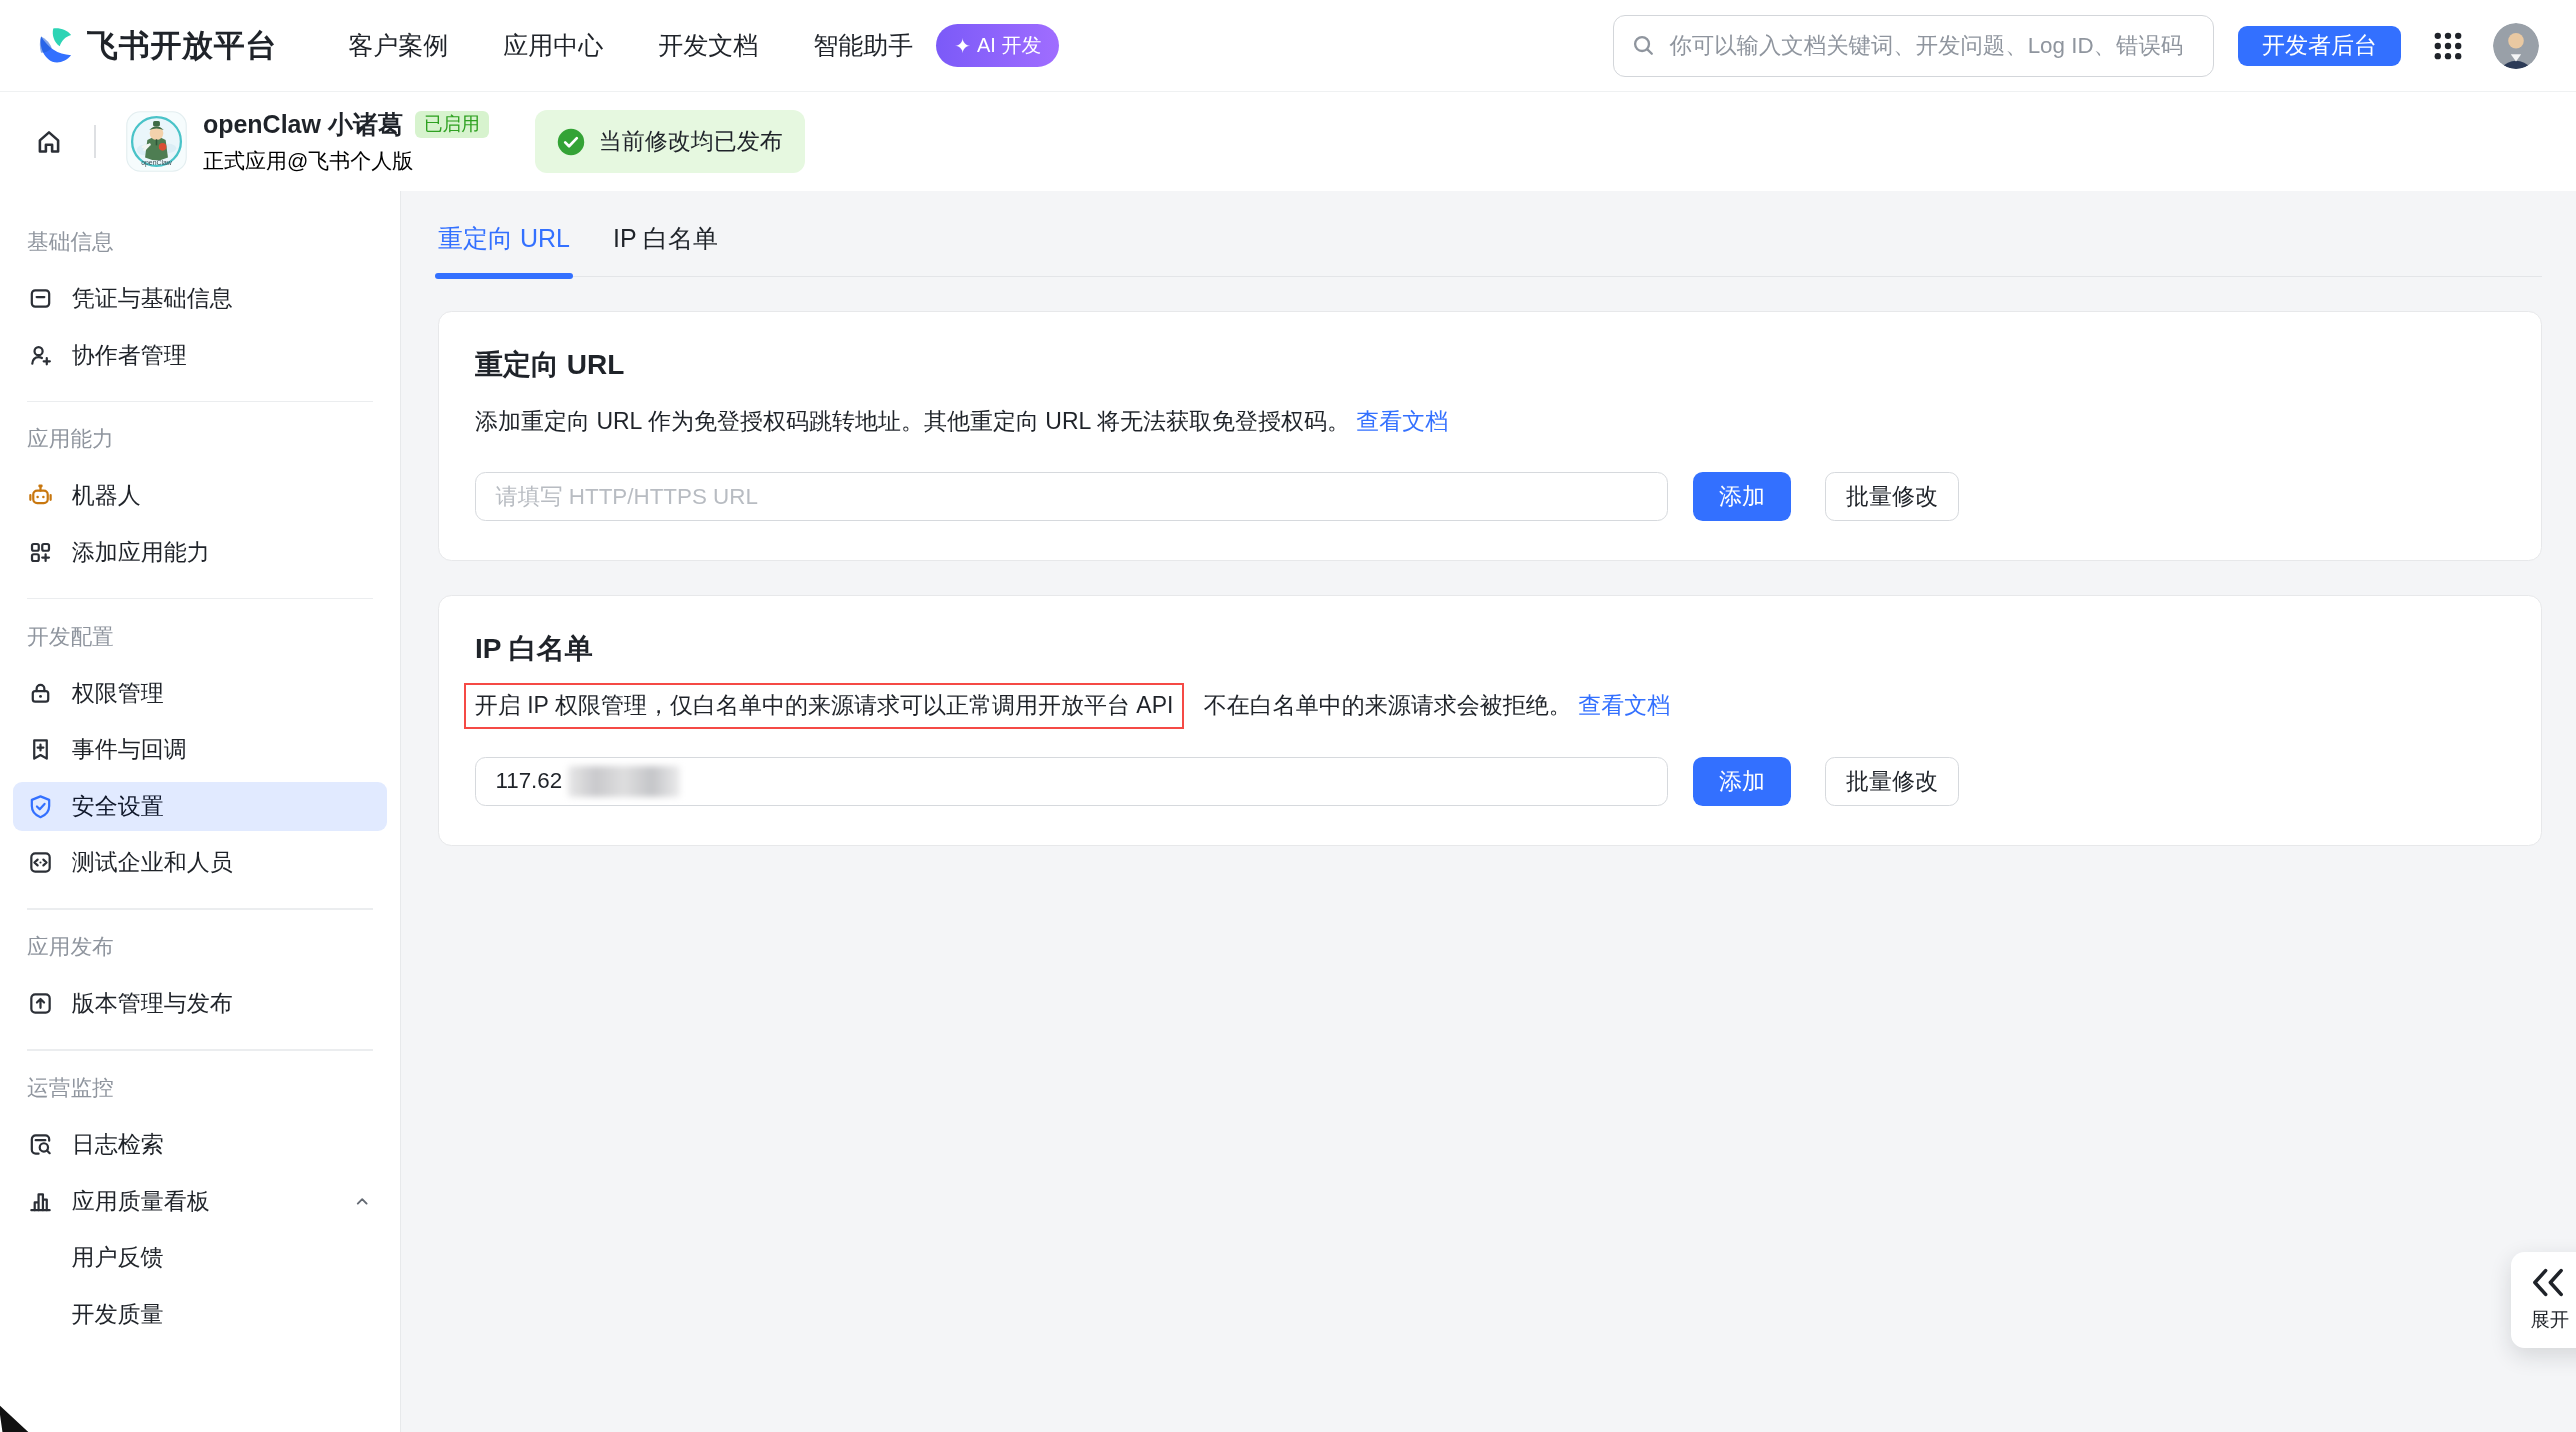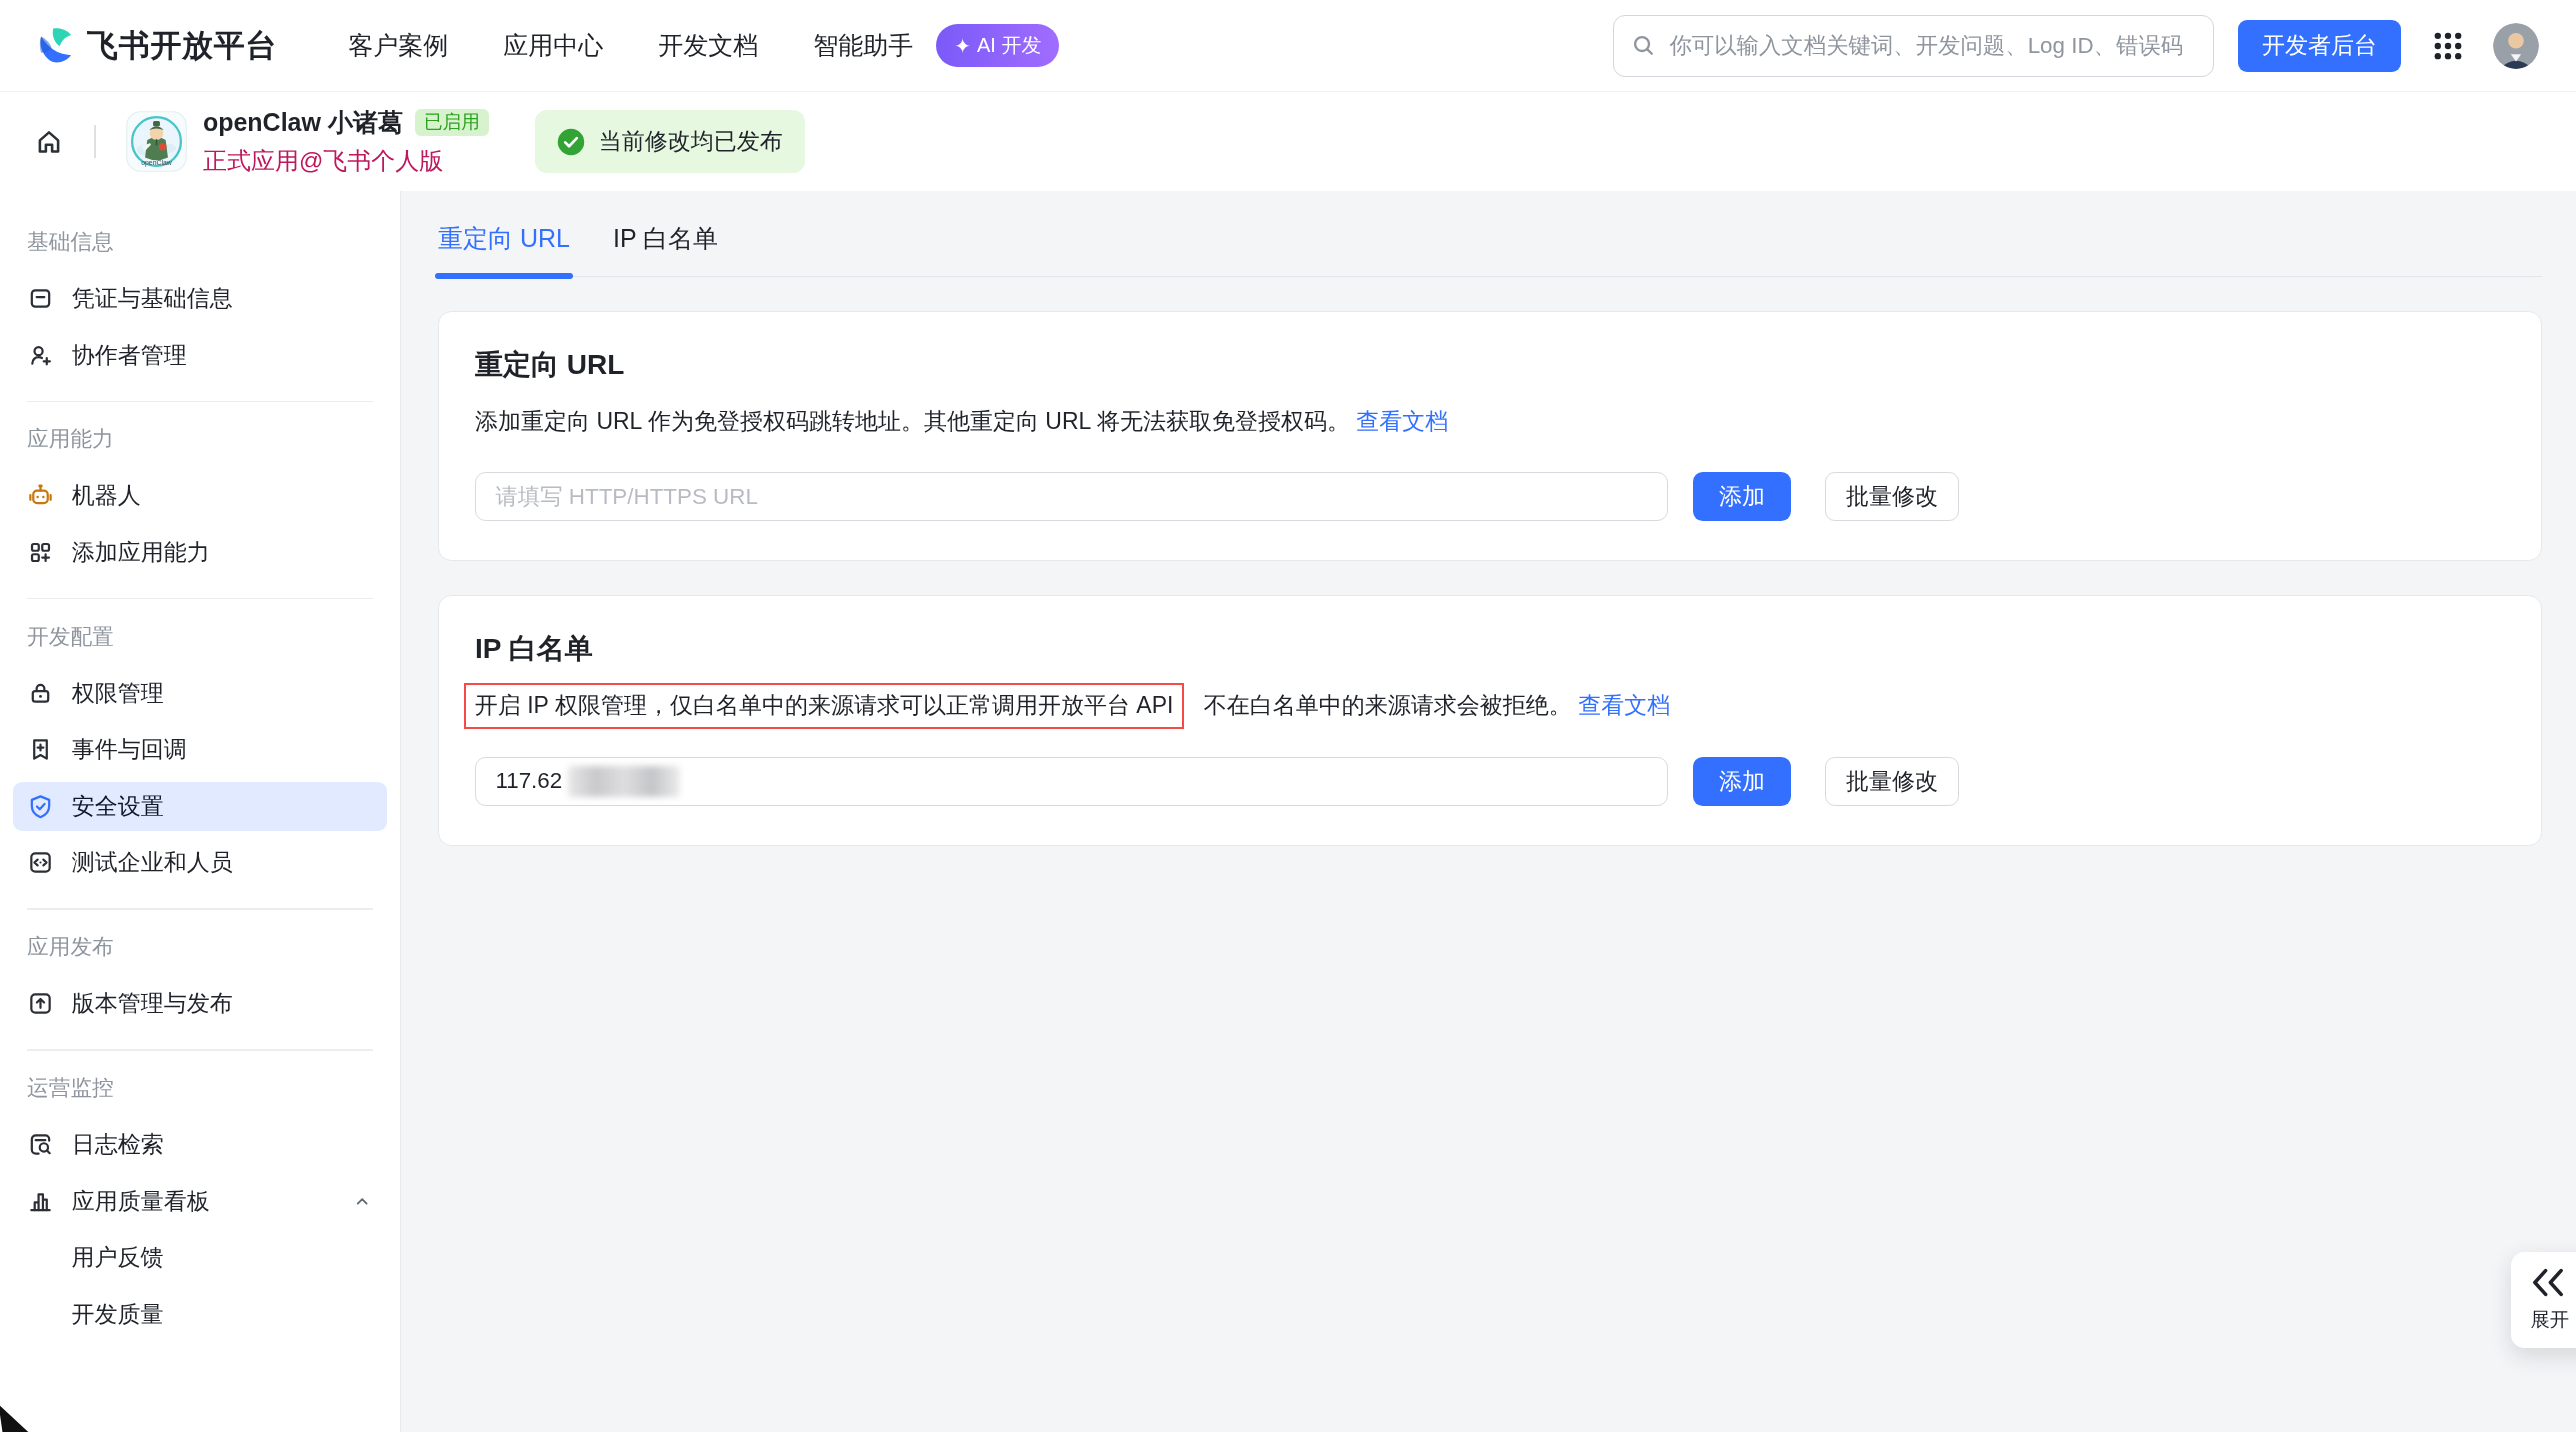--- a/index.html
+++ b/index.html
@@ -17,38 +17,38 @@
   .nav-ai { display:flex; align-items:center; gap:23px; }
   .ai-badge { display:flex; align-items:center; gap:6px; height:43px; padding:0 18px;
     border-radius:746px; background:linear-gradient(90deg,#7b5af8,#a06dff);
     color:#fff; font-size:20px; }
   .spacer { flex:1; }
   .search-box { width:601px; height:62px; border:1.5px solid #d3d6da; border-radius:12px;
     display:flex; align-items:center; gap:12px; padding:0 16.4px; background:#fff; }
   .search-box input { border:none; outline:none; flex:1; font-size:22.4px; color:#1f2329;
     font-family:inherit; background:transparent; }
   .search-box input::placeholder { color:#8f959e; }
-  .console-btn { margin-left:24px; height:52px; padding:0 24px; border:none; cursor:pointer;
+  .console-btn { margin-left:24px; height:40px; padding:0 24px; border:none; cursor:pointer;
     background:#3370ff; color:#fff; font-size:23px; border-radius:9px; font-family:inherit;
     display:flex; align-items:center; }
   .grid-btn { margin-left:30px; cursor:pointer; display:flex; }
   .user-avatar { margin-left:28px; width:46px; height:46px; border-radius:50%;
     overflow:hidden; cursor:pointer; flex:none; }
 
   
   .appheader { height:99px; background:#fff; display:flex; align-items:center; padding:0 34px; }
   .home-btn { display:flex; cursor:pointer; }
   .vdiv { width:1.5px; height:33px; background:#dee0e3; margin:0 30px; }
   .app-avatar { width:61px; height:61px; flex:none; }
   .app-info { margin-left:16.4px; }
   .app-name-row { display:flex; align-items:center; gap:12px; }
   .app-name { font-size:25px; font-weight:700; }
   .status-badge { font-size:18.7px; color:#2ea121; background:#d7f3ce; border-radius:6px;
     padding:3.7px 9px; line-height:1; }
-  .app-sub { margin-top:6px; font-size:24px; color:#be185d; }
+  .app-sub { margin-top:6px; font-size:21px; color:#000000; }
   .publish-pill { margin-left:46px; height:63px; background:#e6f8e0; border-radius:12px;
     display:flex; align-items:center; gap:13.4px; padding:0 22.4px; font-size:23px; }
 
   
   .body-row { display:flex; height:1242px; }
   .sidebar { width:401px; flex:none; background:#fff; border-right:1.5px solid #e7e9eb;
     padding-top:36px; overflow:hidden; }
   .sec-label { font-size:21.7px; color:#8f959e; margin:0 27px 18px; }
   .sec-label + .sec-label, .side-divider + .sec-label { margin-top:0; }
   .side-item { display:flex; align-items:center; gap:18px; height:49px; margin:0 13.4px 7.5px;

